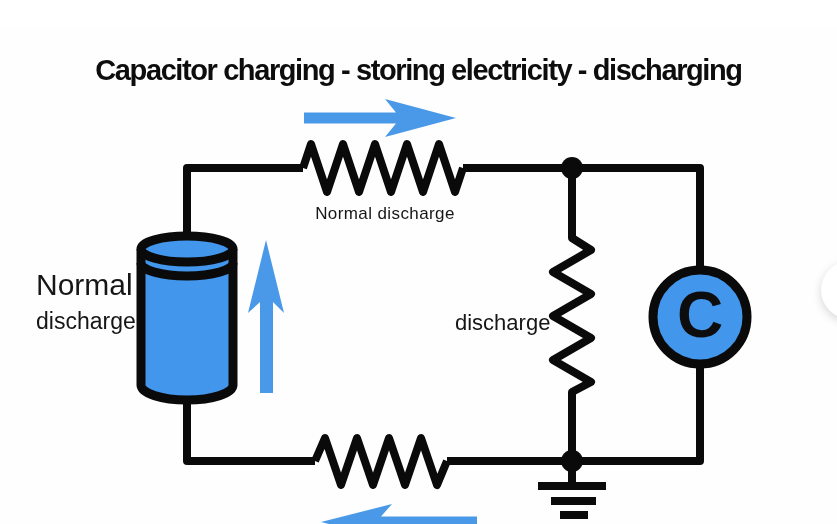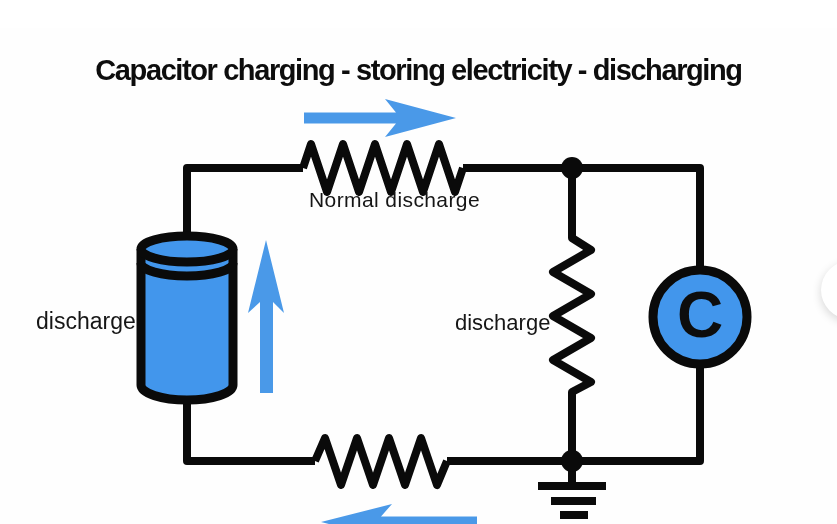--- a/index.html
+++ b/index.html
@@ -14,21 +14,21 @@
   }
   svg{position:absolute;left:0;top:0;}
   .lbl{position:absolute;white-space:nowrap;color:#161616;}
   .title{
     left:0;right:0;top:26px;
     text-align:center;
     font-size:29px;font-weight:bold;
     letter-spacing:-1.4px;
     color:#0d0d0d;
   }
-  .lbl-top-res{left:290px;top:160px;width:190px;text-align:right;font-size:21px;letter-spacing:.4px;}
+  .lbl-top-res{left:290px;top:176px;width:190px;text-align:center;font-size:17px;letter-spacing:.4px;}
   .lbl-batt1{left:36px;top:240px;font-size:30px;}
   .lbl-batt2{left:36px;top:280px;font-size:23px;}
   .lbl-fault1{left:467px;top:242px;font-size:31px;}
   .lbl-fault2{left:455px;top:282px;font-size:22px;}
   .cap-letter{
     left:653px;top:242px;width:94px;height:94px;
     display:flex;align-items:center;justify-content:center;
     font-size:64px;font-weight:bold;color:#0d0d0d;
     padding-bottom:4px;box-sizing:border-box;
   }
@@ -79,20 +79,21 @@
 
     <polygon points="456,90 385,71 396,84.5 304,84.5 304,95.5 396,95.5 385,109" fill="#4a99e8"></polygon>
     <polygon points="266,212 284,285 273,274 273,365 260,365 260,274 248,285" fill="#4a99e8"></polygon>
     <polygon points="321,494 392,476 381,488.5 477,488.5 477,499.5 381,499.5 392,512" fill="#4a99e8"></polygon>
   </svg>
 
   <div class="lbl title">Capacitor charging - storing electricity - discharging</div>
 
   <div class="lbl lbl-top-res">Normal discharge</div>
 
+  <div class="lbl lbl-batt1">Normal</div>
   <div class="lbl lbl-batt2">discharge</div>
 
   <div class="lbl lbl-fault2">discharge</div>
 
   <div class="lbl cap-letter">C</div>
 
   <div class="edge-blob"></div>
 
   <div class="bottom-strip"></div>
 </div>

